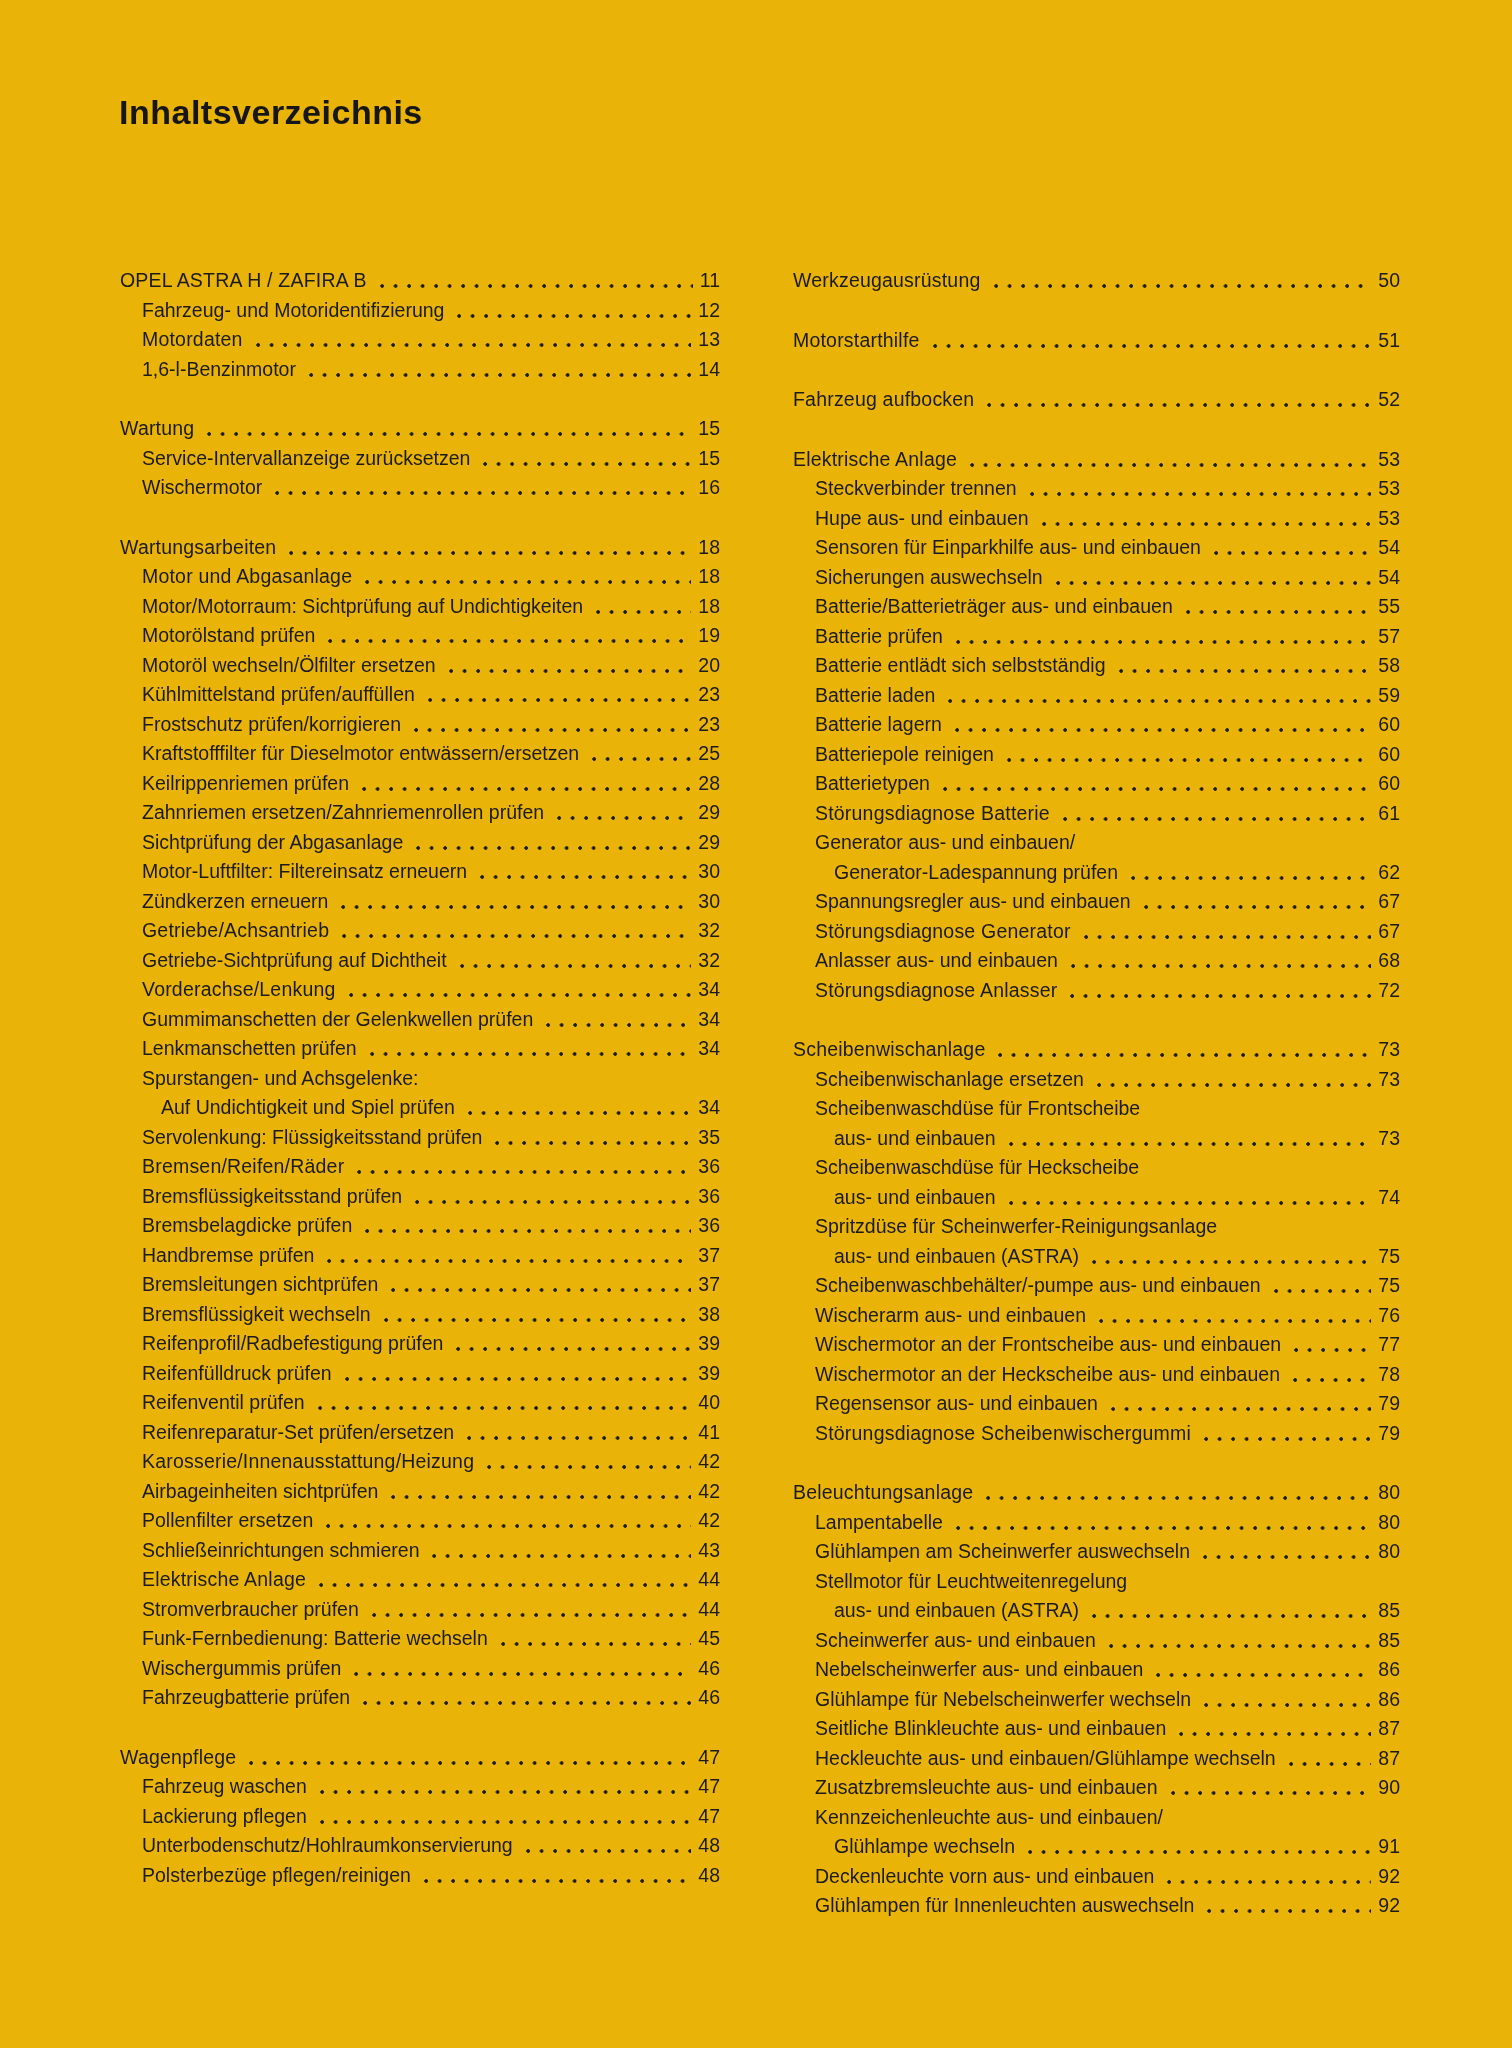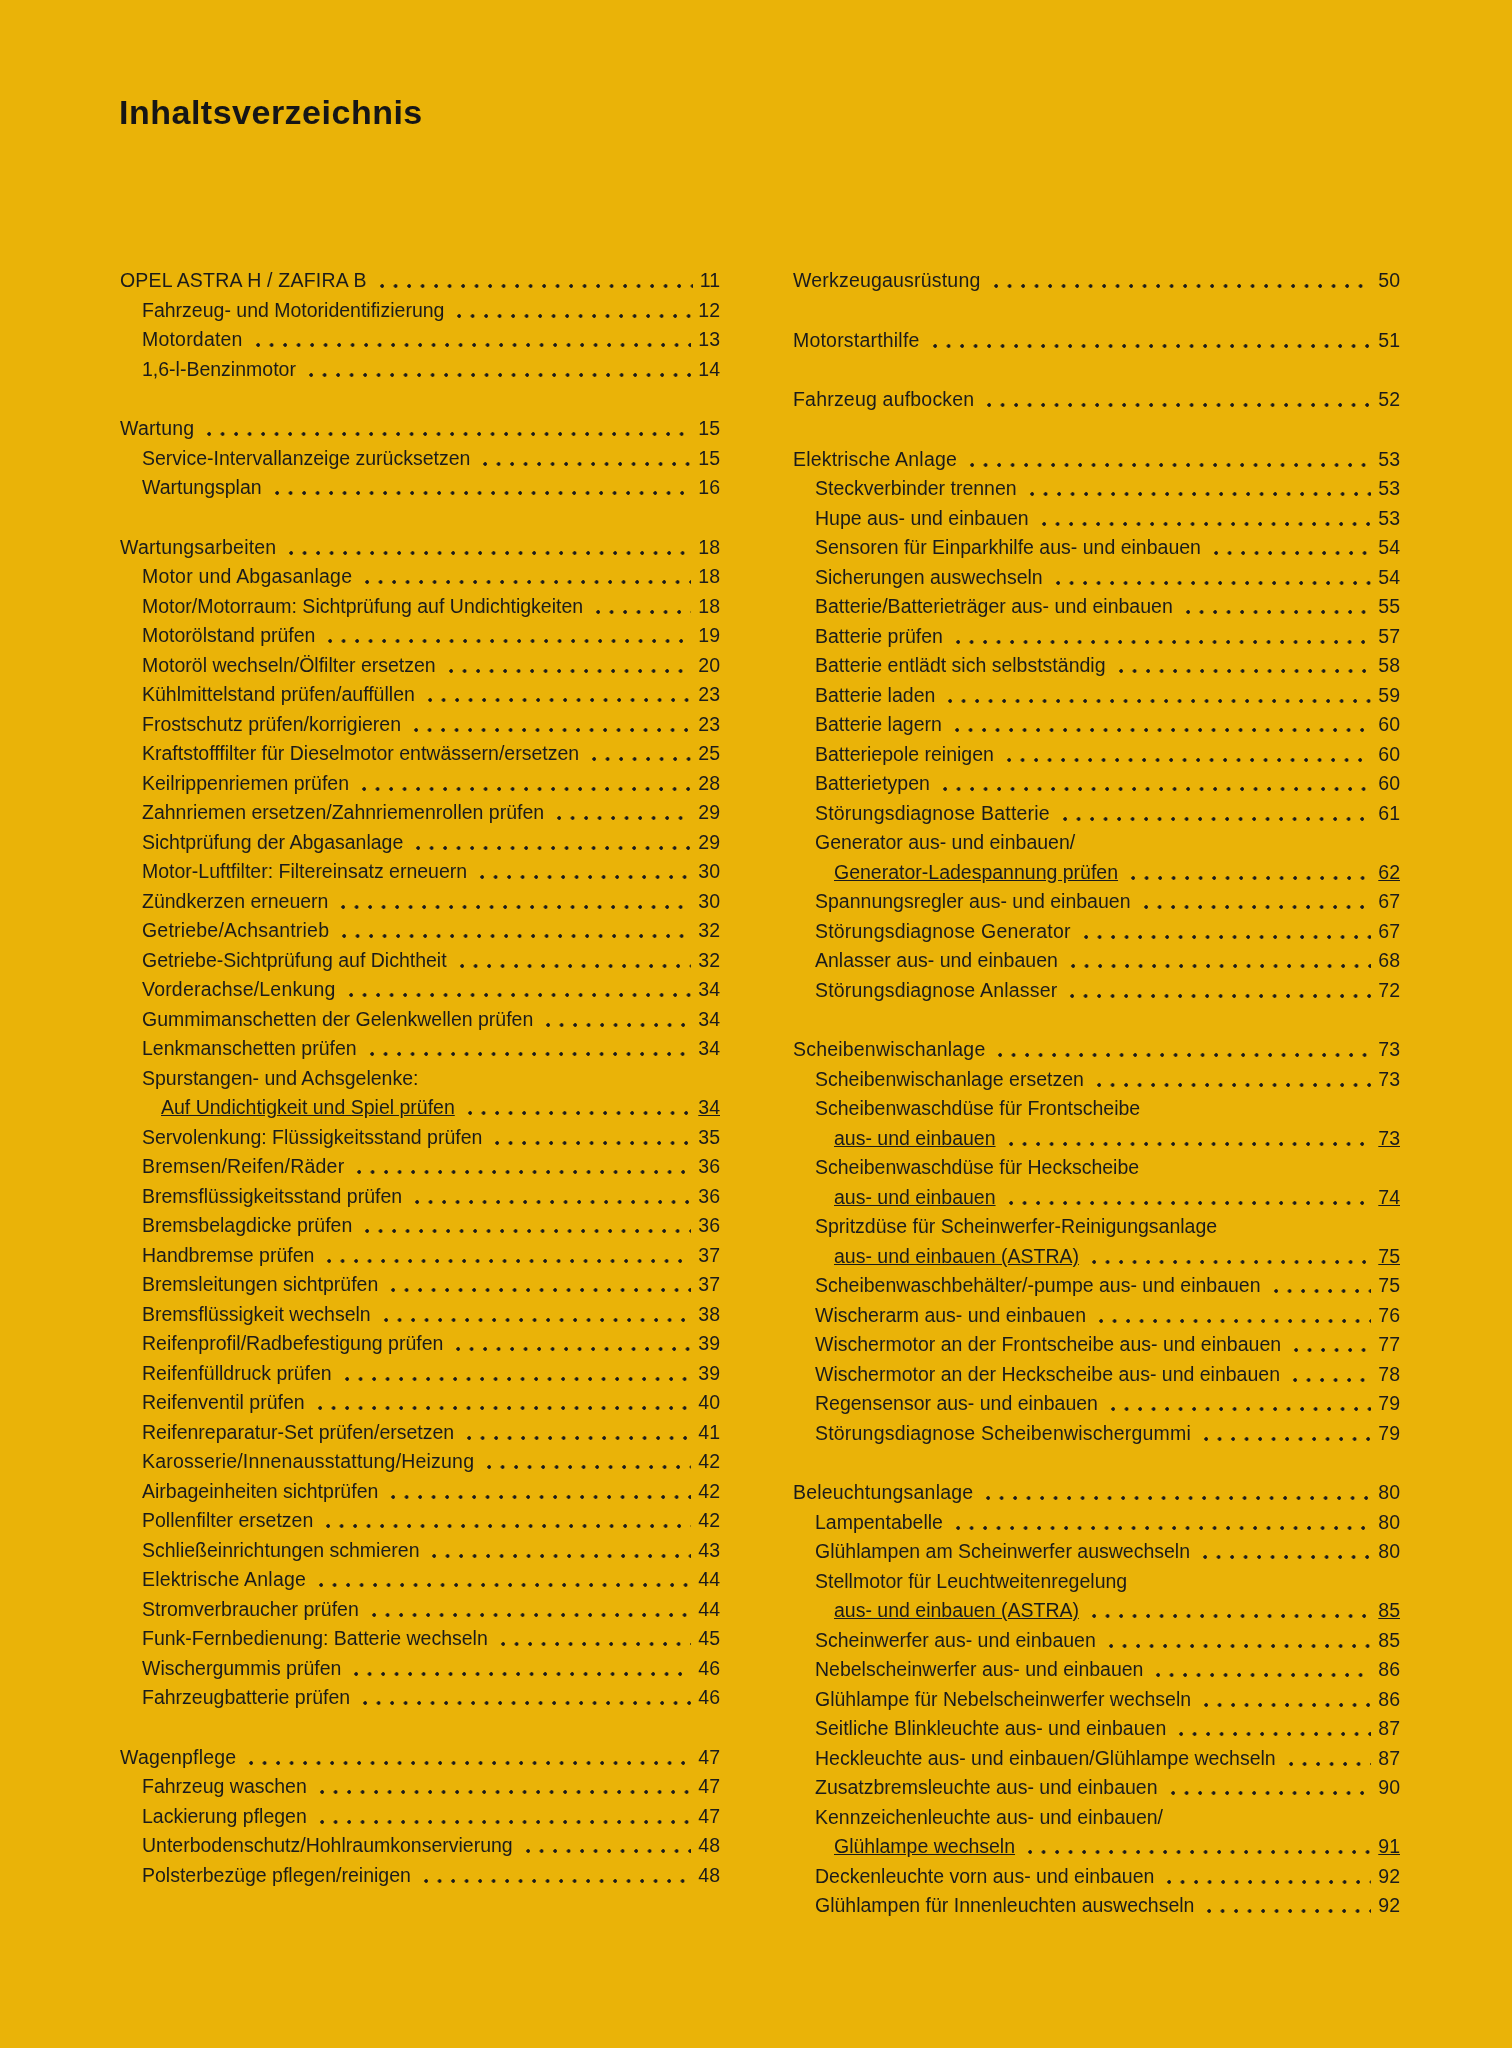--- a/index.html
+++ b/index.html
@@ -33,21 +33,21 @@
   .section:first-child { margin-top: 0; }
   .entry {
     display: flex;
     height: 29.5px;
     line-height: 29.5px;
     white-space: nowrap;
   }
   .entry.bold .label { font-weight: 400; letter-spacing: 0.2px; }
   .indent-0 { padding-left: 0; }
   .indent-1 { padding-left: 22px; }
-  .indent-2 { padding-left: 41px; text-decoration: underline; }
+  .indent-2 { padding-left: 41px; }
   .label { white-space: nowrap; }
   .leader {
     flex: 1 1 auto;
     margin: 0 7px 0 9px;
     background-image: radial-gradient(circle at 2.2px 2.2px, #1c1c1c 1.65px, rgba(0,0,0,0) 2.15px);
     background-size: 13.5px 4.4px;
     background-repeat: repeat-x;
     background-position: left 4px bottom 7px;
   }
   .entry.no-page .leader { background-image: none; }
@@ -86,21 +86,21 @@
           <span class="label">Wartung</span>
           <span class="leader"></span>
           <span class="num">15</span>
         </div>
         <div class="entry indent-1">
           <span class="label">Service-Intervallanzeige zurücksetzen</span>
           <span class="leader"></span>
           <span class="num">15</span>
         </div>
         <div class="entry indent-1">
-          <span class="label">Wartungsplan</span>
+          <span class="label">Wischermotor</span>
           <span class="leader"></span>
           <span class="num">16</span>
         </div>
       </div>
       <div class="section">
         <div class="entry indent-0 bold">
           <span class="label">Wartungsarbeiten</span>
           <span class="leader"></span>
           <span class="num">18</span>
         </div>

